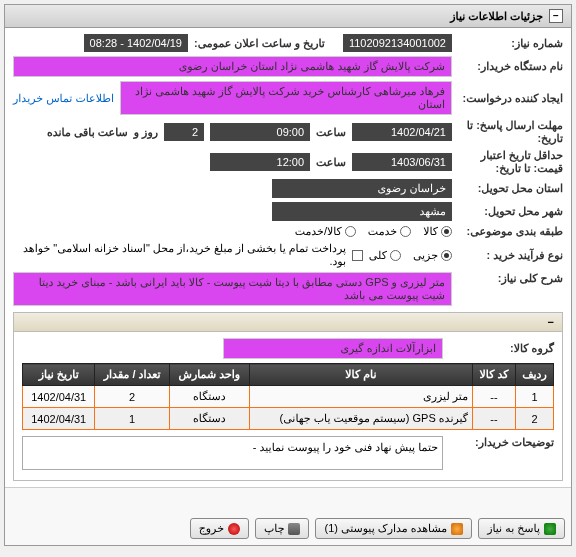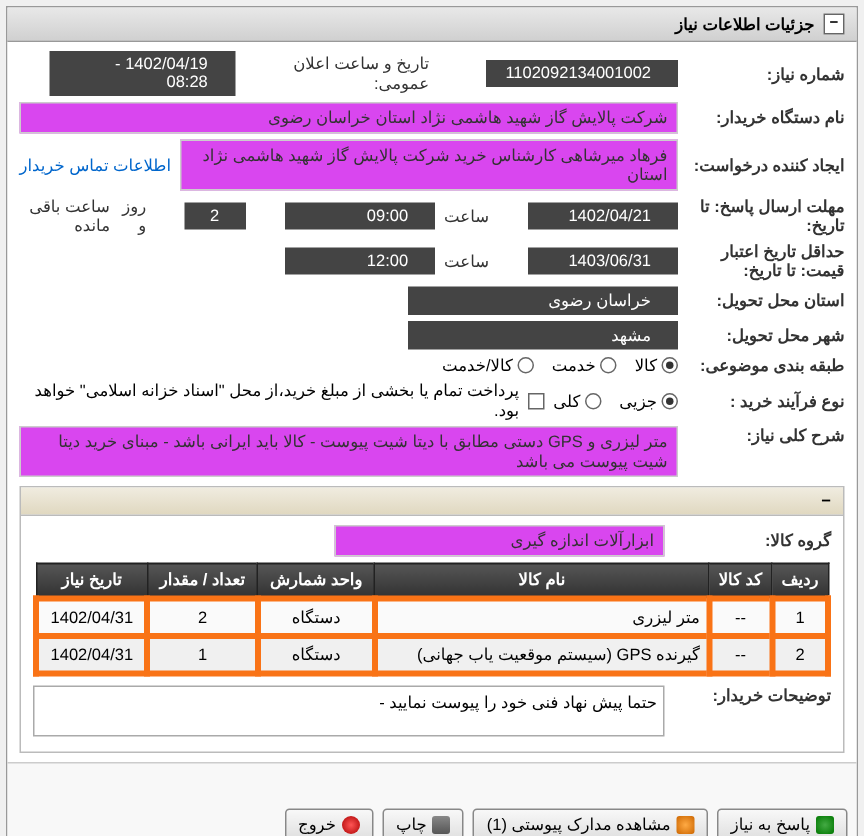--- a/index.html
+++ b/index.html
@@ -45,25 +45,24 @@
   width: 105px;
   text-align: right;
   font-weight: bold;
   color: #333;
   flex-shrink: 0;
 }
 .label-sm { width: 105px; text-align: right; font-weight: bold; color:#333; flex-shrink:0;}
 .field {
   background: #444;
   color: #fff;
-  padding: 3px 18px;
+  padding: 3px 6px;
   min-width: 100px;
   font-size: 11px;
   display: inline-block;
-  margin-left: 20px;
 }
 .field-light {
   background: #d946ef;
   border: 1px solid #ccc;
   color: #333;
   padding: 3px 6px;
   min-width: 100px;
   font-size: 11px;
   display: inline-block;
 }
@@ -100,21 +99,21 @@
 }
 table.data th {
   background: linear-gradient(#555,#333);
   color: #fff;
   padding: 4px;
   border: 1px solid #222;
   font-weight: bold;
   font-size: 11px;
 }
 table.data td {
-  border: 4px solid #f97316;
+  border: 1px solid #f97316;
   padding: 4px;
   text-align: center;
   background: #fafafa;
 }
 table.data tr:nth-child(even) td { background:#f0f0f0; }
 .textarea {
   width: 100%;
   min-height: 30px;
   border: 1px solid #aaa;
   padding: 4px;
@@ -140,21 +139,21 @@
   display: inline-flex;
   align-items: center;
   gap: 4px;
   margin-top: 24px;
 }
 .btn .ico { width:12px; height:12px; display:inline-block; }
 .ico-green { background: radial-gradient(circle,#4a4,#070); border-radius:2px;}
 .ico-orange { background: radial-gradient(circle,#fa4,#c60); border-radius:2px;}
 .ico-print { background: linear-gradient(#888,#555); border-radius:2px;}
 .ico-red { background: radial-gradient(circle,#f55,#a00); border-radius:50%;}
-.mlabel { font-weight:normal; color:#333; }
+.mlabel { font-weight:bold; color:#333; }
 .countdown { color:#c00; font-weight:bold; }
 </style>
 </head>
 <body>
 
 <div class="panel">
   <div class="panel-header">
     <span class="minus">−</span>
     <span>جزئیات اطلاعات نیاز</span>
   </div>

